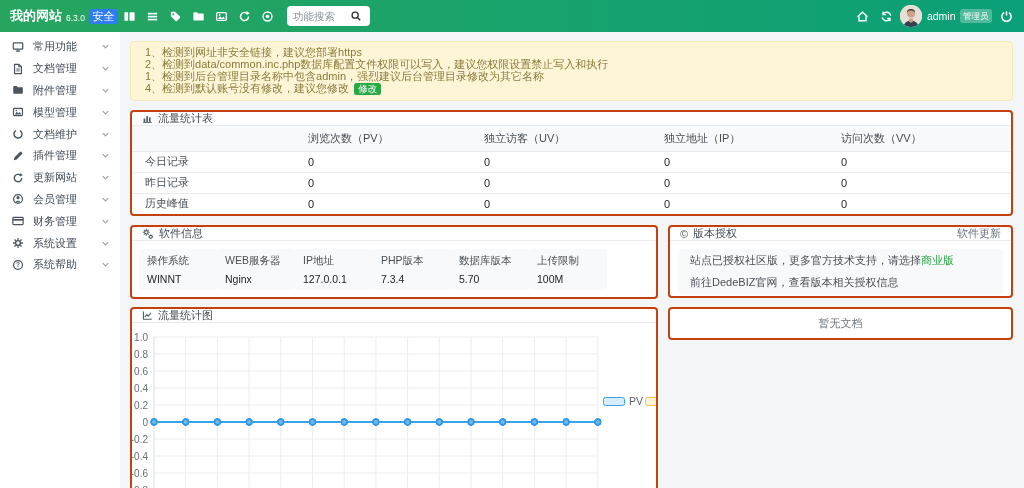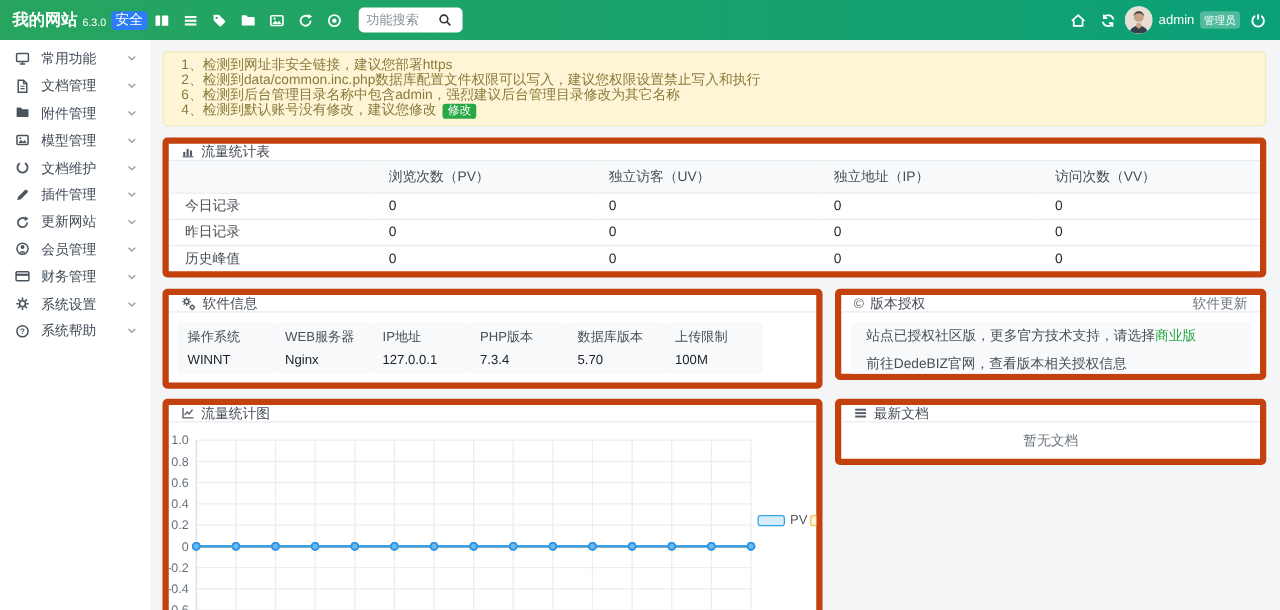--- a/index.html
+++ b/index.html
@@ -27,21 +27,21 @@
 .sidebar{position:fixed;top:32px;left:0;bottom:0;width:120px;background:#fff;padding-top:4px;z-index:5;}
 .side-item{height:21.8px;display:flex;align-items:center;padding:0 10px 0 12px;color:#3f4a56;cursor:pointer;}
 .side-item svg{color:#49545e;flex:none;}
 .side-item .lbl{margin-left:9px;font-size:11px;flex:1;}
 .side-item .chev{color:#9aa3ab;}
 
 .main{position:absolute;top:32px;left:120px;width:904px;padding:9px 11px 0 10px;}
 .alert{background:#fdf5d6;border:1px solid #f3e9bd;border-radius:4px;padding:5px 14px;color:#8a7a3b;}
 .alert .line{line-height:11.9px;font-size:11px;display:flex;align-items:center;}
 .badge-fix{background:#28a745;color:#fff;font-size:9.5px;padding:1.5px 4px;border-radius:2.5px;margin-left:5px;line-height:1;}
-.panel{background:#fff;border:5px solid #c2410c;border-radius:4px;margin-top:9px;overflow:hidden;}
+.panel{background:#fff;border:2px solid #c2410c;border-radius:4px;margin-top:9px;overflow:hidden;}
 .panel-h{height:14px;padding:0 10px;display:flex;align-items:center;border-bottom:1px solid #e9ecef;color:#454d55;font-size:11px;}
 .panel-h .pic{margin-right:5px;color:#555e66;display:flex;}
 .panel-h .sp{flex:1;}
 .link-gray{color:#6c757d;}
 
 table.stat{width:100%;border-collapse:collapse;table-layout:fixed;}
 table.stat th,table.stat td{font-weight:normal;text-align:left;padding:0 0 0 13px;font-size:11px;}
 table.stat thead th{background:#f8f9fa;height:25px;color:#454d55;}
 table.stat td{height:21px;border-top:1px solid #e9ecef;color:#212529;}
 table.stat td.rl{color:#495057;}
@@ -386,21 +386,21 @@
 
 <div class="main">
   <div class="alert">
     <div class="line">
         <span>1、检测到网址非安全链接，建议您部署https</span>
       </div>
     <div class="line">
         <span>2、检测到data/common.inc.php数据库配置文件权限可以写入，建议您权限设置禁止写入和执行</span>
       </div>
     <div class="line">
-        <span>6、检测到后台管理目录名称中包含admin，强烈建议后台管理目录修改为其它名称</span>
+        <span>1、检测到后台管理目录名称中包含admin，强烈建议后台管理目录修改为其它名称</span>
       </div>
     <div class="line">
         <span>4、检测到默认账号没有修改，建议您修改</span>
         <span class="badge-fix">修改</span>
       </div>
   </div>
 
   <section class="panel">
     <div class="panel-h">
       <span class="pic">
@@ -625,24 +625,16 @@
               <span class="leg-lbl">IP</span>
             </div>
             <div class="leg-item">
               <span class="sw" style="border-color: rgb(65, 193, 173); background: rgb(217, 243, 239);"></span>
               <span class="leg-lbl">VV</span>
             </div>
           </div>
       </div>
     </section>
     <section class="panel col-r">
-      <div class="panel-h">
-        <span class="pic">
-            <svg class="ic" width="11" height="11">
-              <use href="#i-rows"></use>
-            </svg>
-          </span>
-        <span>最新文档</span>
-      </div>
       <div class="docs-empty">暂无文档</div>
     </section>
   </div>
 </div>
 
 </body></html>

